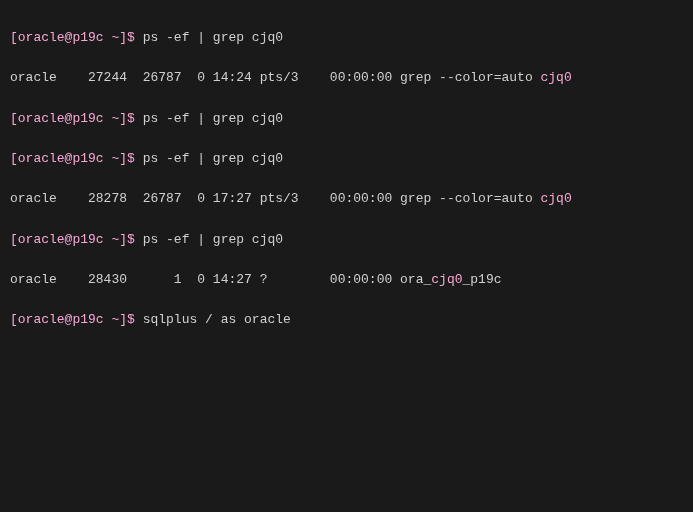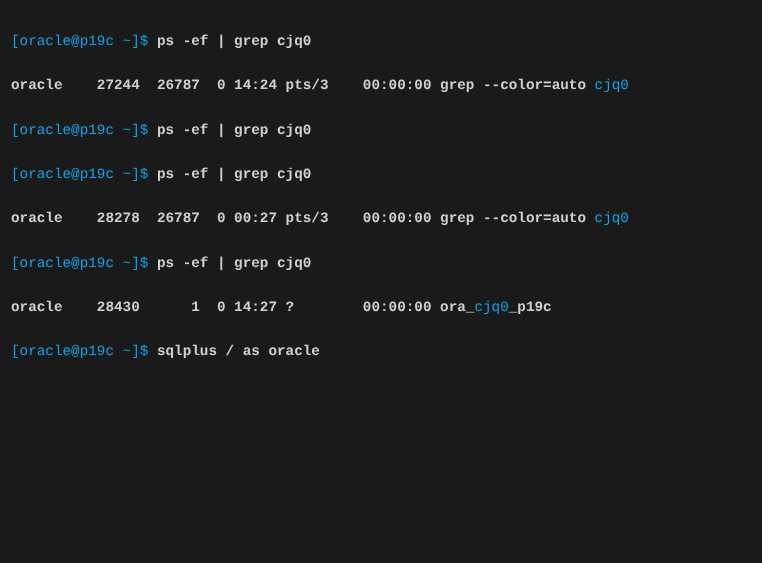--- a/index.html
+++ b/index.html
@@ -10,32 +10,32 @@
       color: #d0d0d0;
       width: 693px;
       min-height: 512px;
       padding: 8px 10px;
       overflow: hidden;
     }
     .terminal {
       white-space: pre;
       line-height: 1.55;
     }
-    .cyan { color: #0ea5e9; }
-    .white { color: #d0d0d0; font-weight: bold; }
+    .cyan { color: #f9a8d4; }
+    .white { color: #d0d0d0; }
   </style>
 </head>
 <body>
 
 <div class="terminal">
 <div><span class="cyan">[oracle@p19c ~]$ </span><span class="white">ps -ef | grep cjq0</span></div>
 <div><span class="white">oracle</span><span class="white">    27244  26787  0 14:24 pts/3    </span><span class="white">00:00:00 grep --color=auto </span><span class="cyan">cjq0</span></div>
 <div><span class="cyan">[oracle@p19c ~]$ </span><span class="white">ps -ef | grep cjq0</span></div>
 <div><span class="cyan">[oracle@p19c ~]$ </span><span class="white">ps -ef | grep cjq0</span></div>
-<div><span class="white">oracle</span><span class="white">    28278  26787  0 00:27 pts/3    </span><span class="white">00:00:00 grep --color=auto </span><span class="cyan">cjq0</span></div>
+<div><span class="white">oracle</span><span class="white">    28278  26787  0 17:27 pts/3    </span><span class="white">00:00:00 grep --color=auto </span><span class="cyan">cjq0</span></div>
 <div><span class="cyan">[oracle@p19c ~]$ </span><span class="white">ps -ef | grep cjq0</span></div>
 <div><span class="white">oracle</span><span class="white">    28430      1  0 14:27 ?        </span><span class="white">00:00:00 ora_</span><span class="cyan">cjq0</span><span class="white">_p19c</span></div>
 <div><span class="cyan">[oracle@p19c ~]$ </span><span class="white">sqlplus / as oracle</span></div>
 <div> </div>
 
 
 
 
 
 

